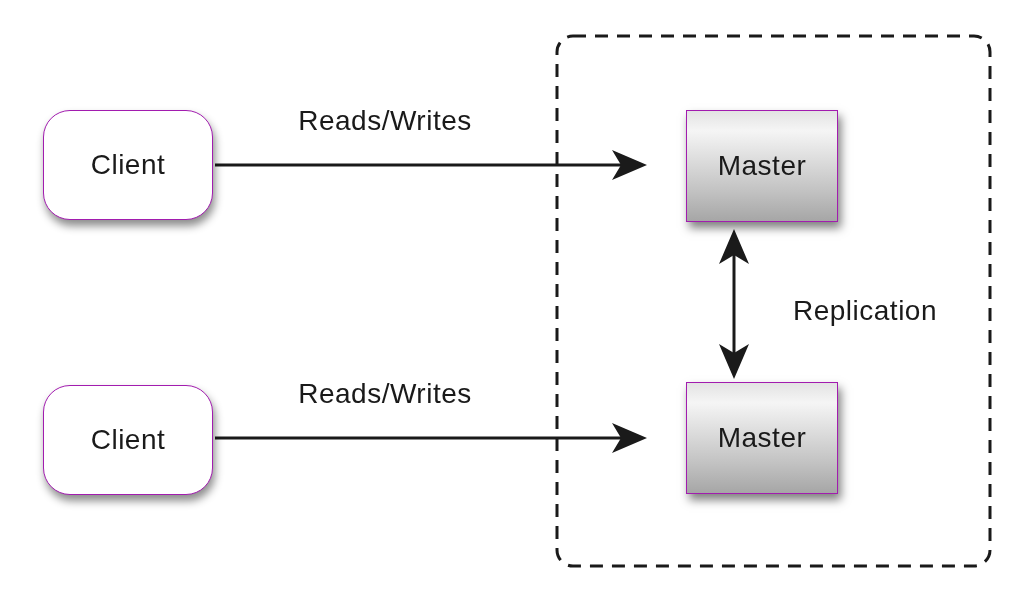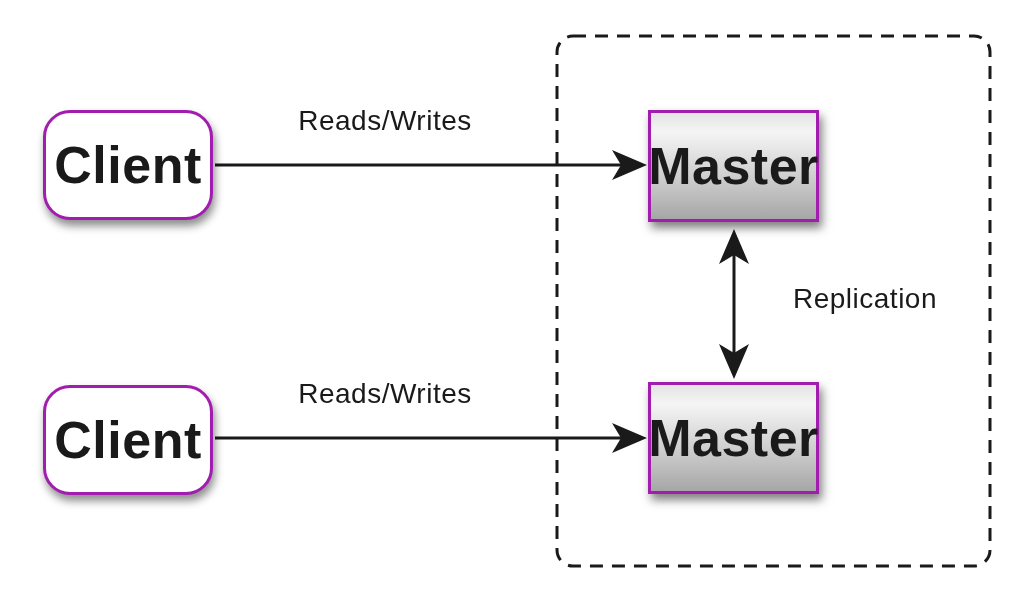--- a/index.html
+++ b/index.html
@@ -19,59 +19,59 @@
   .arrow-layer {
     position: absolute;
     left: 0;
     top: 0;
     width: 1028px;
     height: 610px;
   }
   .node {
     position: absolute;
     box-sizing: border-box;
-    border: 3px solid #a21caf;
+    border: 1px solid #a21caf;
     display: flex;
     align-items: center;
     justify-content: center;
-    font-size: 52px;
+    font-size: 28px;
     line-height: 1;
     letter-spacing: 0.5px;
-    font-weight: bold;
   }
   .client {
     width: 170px;
     height: 110px;
     border-radius: 27px;
     background: #ffffff;
     box-shadow: 2px 6px 9px rgba(0,0,0,0.45);
   }
   .client-1 { left: 43px; top: 110px; }
   .client-2 { left: 43px; top: 385px; }
   .master {
-    width: 171px;
+    width: 152px;
     height: 112px;
     background: linear-gradient(180deg, #e3e3e3 0%, #f5f5f5 18%, #c3c3c3 72%, #a6a6a6 100%);
     box-shadow: 3px 6px 9px rgba(0,0,0,0.5);
+    margin-left: 38px;
   }
   .master-1 { left: 648px; top: 110px; }
   .master-2 { left: 648px; top: 382px; }
   .edge-label {
     position: absolute;
     display: flex;
     align-items: center;
     justify-content: center;
     font-size: 28px;
     line-height: 1;
     letter-spacing: 0.5px;
     white-space: nowrap;
   }
   .label-reads-1 { left: 240px; top: 98px;  width: 290px; height: 46px; }
   .label-reads-2 { left: 240px; top: 371px; width: 290px; height: 46px; }
-  .label-replication { left: 745px; top: 276px; width: 240px; height: 46px; }
+  .label-replication { left: 745px; top: 288px; width: 240px; height: 46px; }
 </style>
 </head>
 <body>
 
 <div class="canvas">
 
   <svg class="arrow-layer" viewBox="0 0 1028 610" xmlns="http://www.w3.org/2000/svg">
 
     <rect x="557" y="36" width="433" height="530" rx="16" fill="none" stroke="#1a1a1a" stroke-width="3" stroke-dasharray="13 9"></rect>
 

